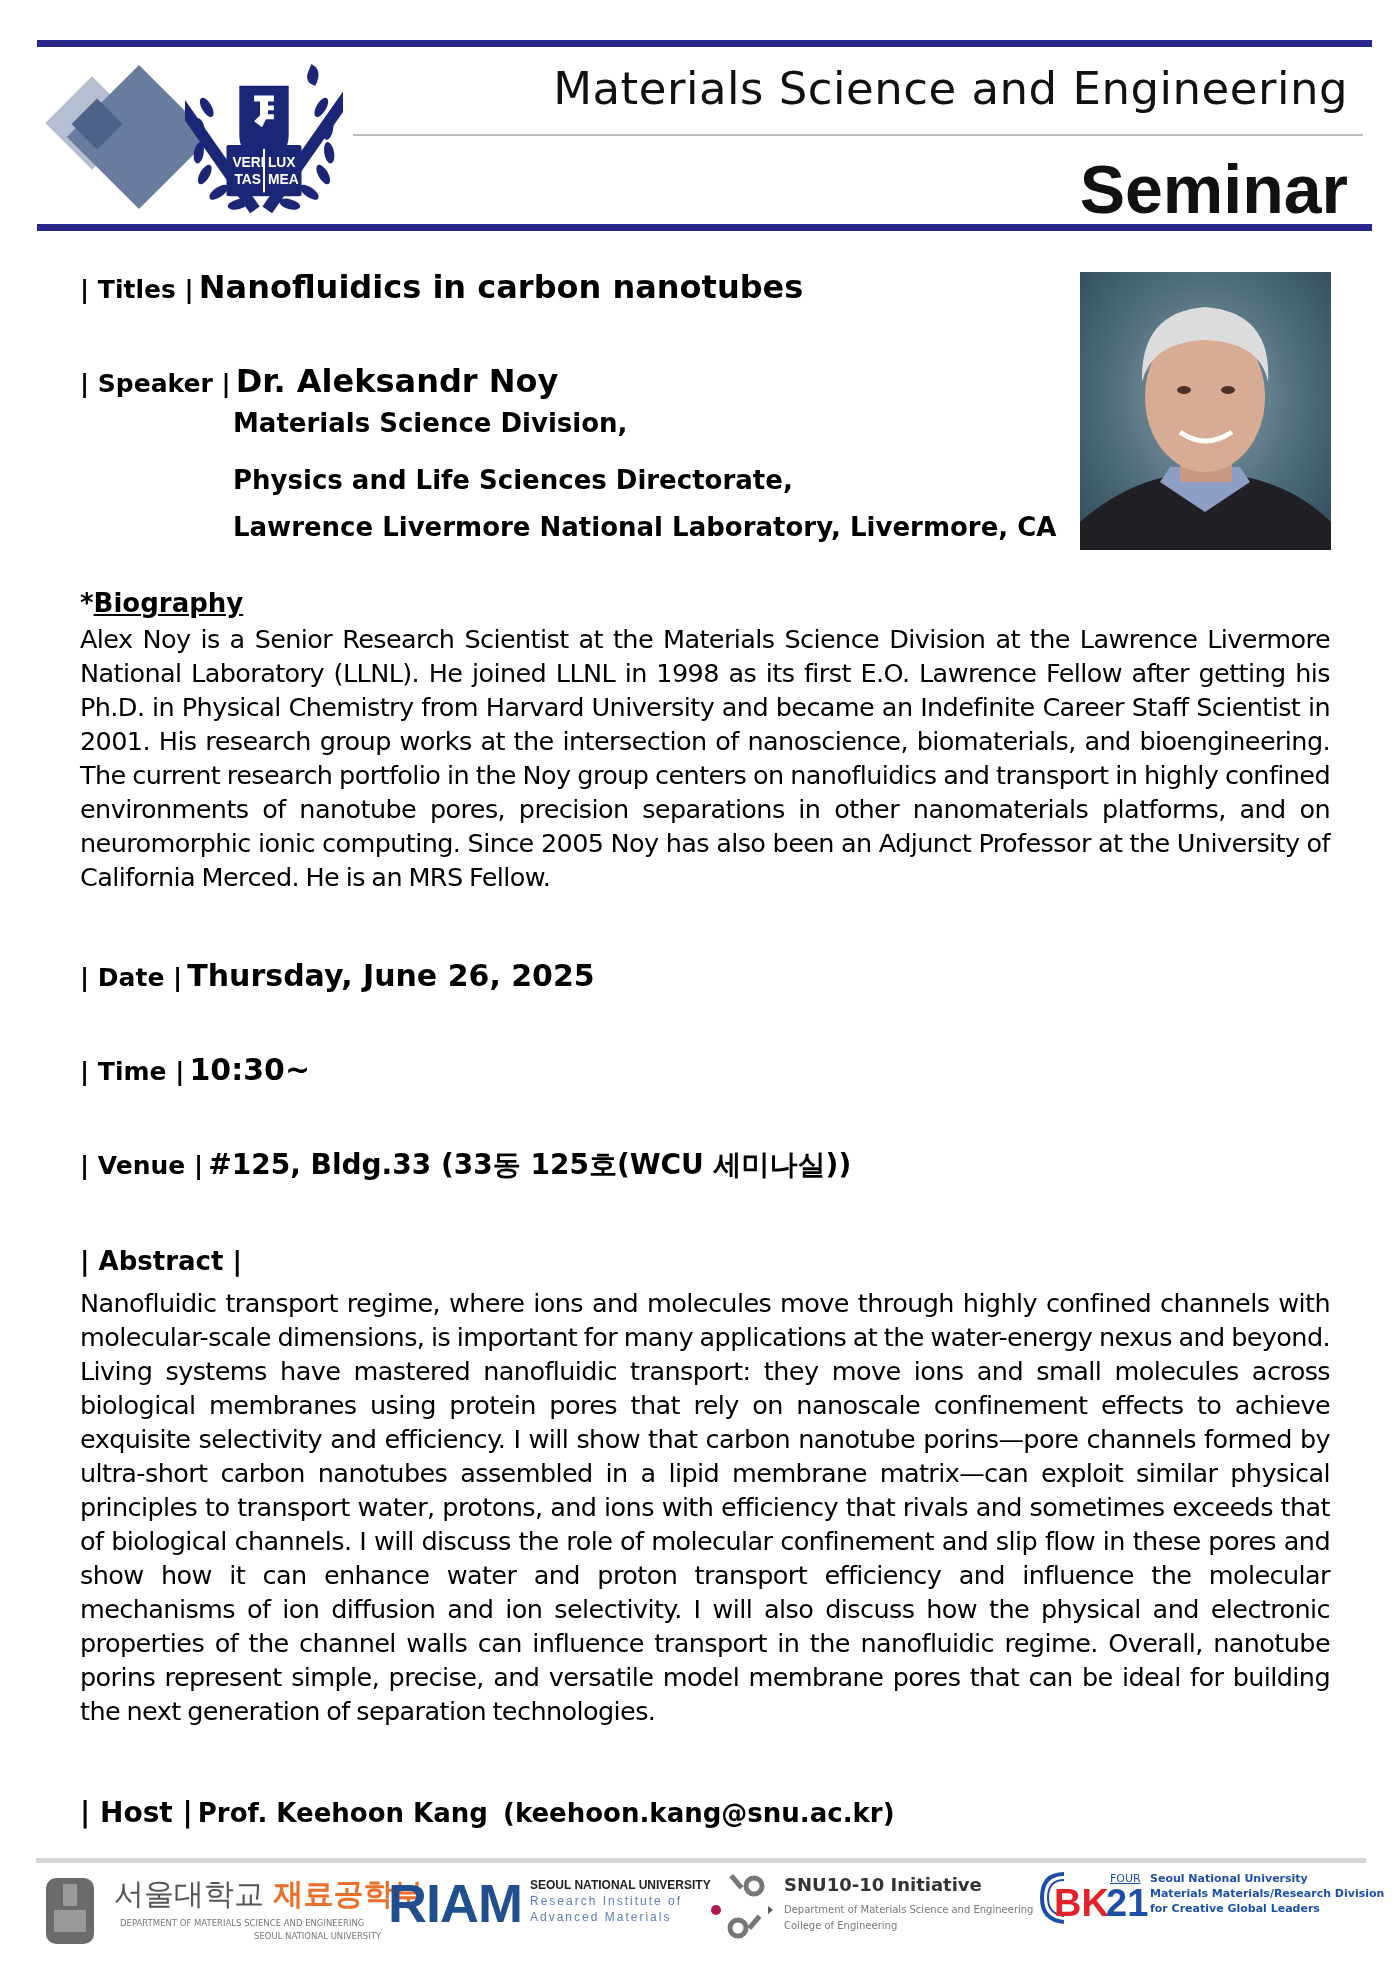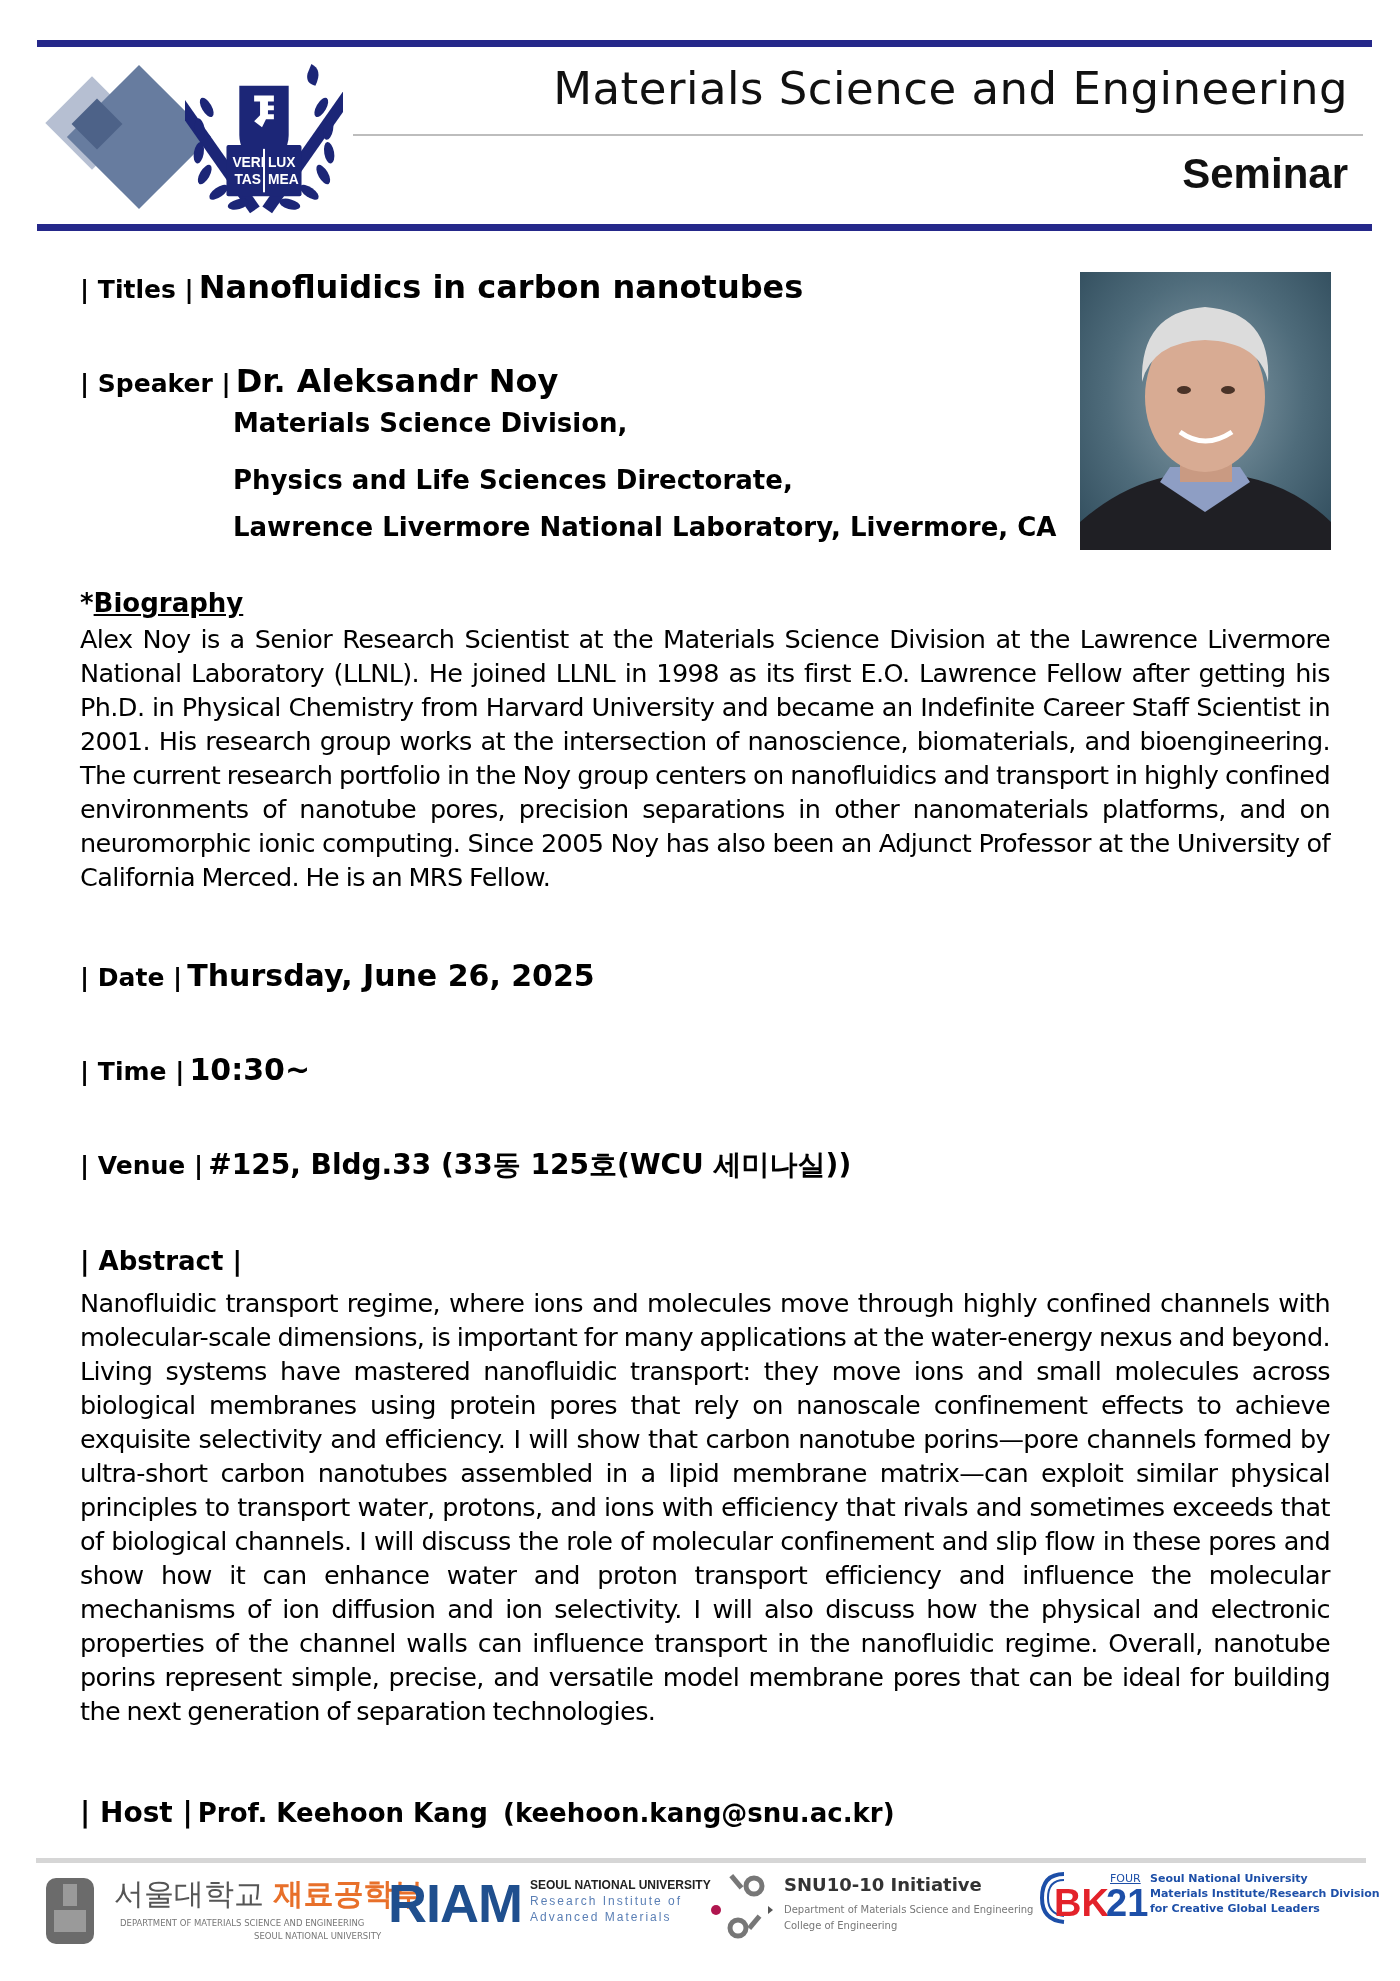--- a/index.html
+++ b/index.html
@@ -11,21 +11,21 @@
   #rule-bottom { top: 224px; }
   #rule-mid { position: absolute; left: 353px; top: 134px; width: 1010px; height: 2px; background: #bdbdbd; }
 
   #diamond-back { position: absolute; left: 59px; top: 90px; width: 66px; height: 66px; background: #b6bfd2; transform: rotate(45deg); }
   #diamond-front { position: absolute; left: 88px; top: 86px; width: 102px; height: 102px; background: #677c9f; transform: rotate(45deg); }
   #diamond-overlap { position: absolute; left: 79px; top: 106px; width: 36px; height: 36px; background: #4d6288; transform: rotate(45deg); }
 
   #snu-emblem { position: absolute; left: 185px; top: 58px; width: 158px; height: 158px; }
 
   #dept-title { position: absolute; right: 52px; top: 62px; font-family: "DejaVu Sans", sans-serif; font-size: 45px; letter-spacing: 0.5px; color: #111; white-space: nowrap; }
-  #seminar-title { position: absolute; right: 52px; top: 150px; font-family: "Liberation Sans", sans-serif; font-weight: bold; font-size: 42px; color: #111; white-space: nowrap; }
+  #seminar-title { position: absolute; right: 52px; top: 150px; font-family: "Liberation Sans", sans-serif; font-weight: bold; font-size: 68px; color: #111; white-space: nowrap; }
 
   .row { position: absolute; left: 80px; white-space: nowrap; }
   .lbl { font-family: "DejaVu Sans", sans-serif; font-weight: bold; font-size: 25px; }
   .val { font-family: "DejaVu Sans", sans-serif; font-weight: bold; font-size: 32px; }
   .aff { position: absolute; left: 233px; font-family: "DejaVu Sans", sans-serif; font-weight: bold; font-size: 26px; white-space: nowrap; }
 
   #speaker-photo { position: absolute; left: 1080px; top: 272px; width: 251px; height: 278px; background: radial-gradient(ellipse at 50% 45%, #8aa0ab 0%, #4f6c7b 55%, #2e4a5a 100%); overflow: hidden; }
 
   #bio-heading { position: absolute; left: 80px; top: 588px; font-family: "DejaVu Sans", sans-serif; font-weight: bold; font-size: 26px; }
   #bio-heading .u { text-decoration: underline; }
@@ -183,15 +183,15 @@
 
 <div class="footer-item" style="left: 1038px; width: 330px;">
   <svg width="30" height="56" viewBox="0 0 30 56" style="position:absolute; left:0; top:0;">
     <path d="M26 52 Q4 50 4 28 Q4 4 26 4" fill="none" stroke="#1d4fa8" stroke-width="4"></path>
     <path d="M26 46 Q10 44 10 28 Q10 10 26 10" fill="none" stroke="#1d4fa8" stroke-width="2"></path>
   </svg>
   <div style="position:absolute; left:16px; top:12px; font-family:'Liberation Sans', sans-serif; font-weight:bold; font-size:38px; color:#e3222a;">BK</div>
   <div style="position:absolute; left:68px; top:12px; font-family:'Liberation Sans', sans-serif; font-weight:bold; font-size:38px; color:#1d4fa8;">21</div>
   <div style="position:absolute; left:72px; top:2px; font-size:11px; font-weight:normal; color:#1d4fa8; text-decoration:underline;">FOUR</div>
   <div style="position:absolute; left:112px; top:2px; font-size:11px; font-weight:bold; color:#1d4fa8; white-space:nowrap;">Seoul National University</div>
-  <div style="position:absolute; left:112px; top:17px; font-size:11px; font-weight:bold; color:#1d4fa8; white-space:nowrap;">Materials Institute/Research Division</div>
+  <div style="position:absolute; left:112px; top:17px; font-size:11px; font-weight:bold; color:#1d4fa8; white-space:nowrap;">Materials Materials/Research Division</div>
   <div style="position:absolute; left:112px; top:32px; font-size:11px; font-weight:bold; color:#1d4fa8; white-space:nowrap;">for Creative Global Leaders</div>
 </div>
 
 </body></html>

